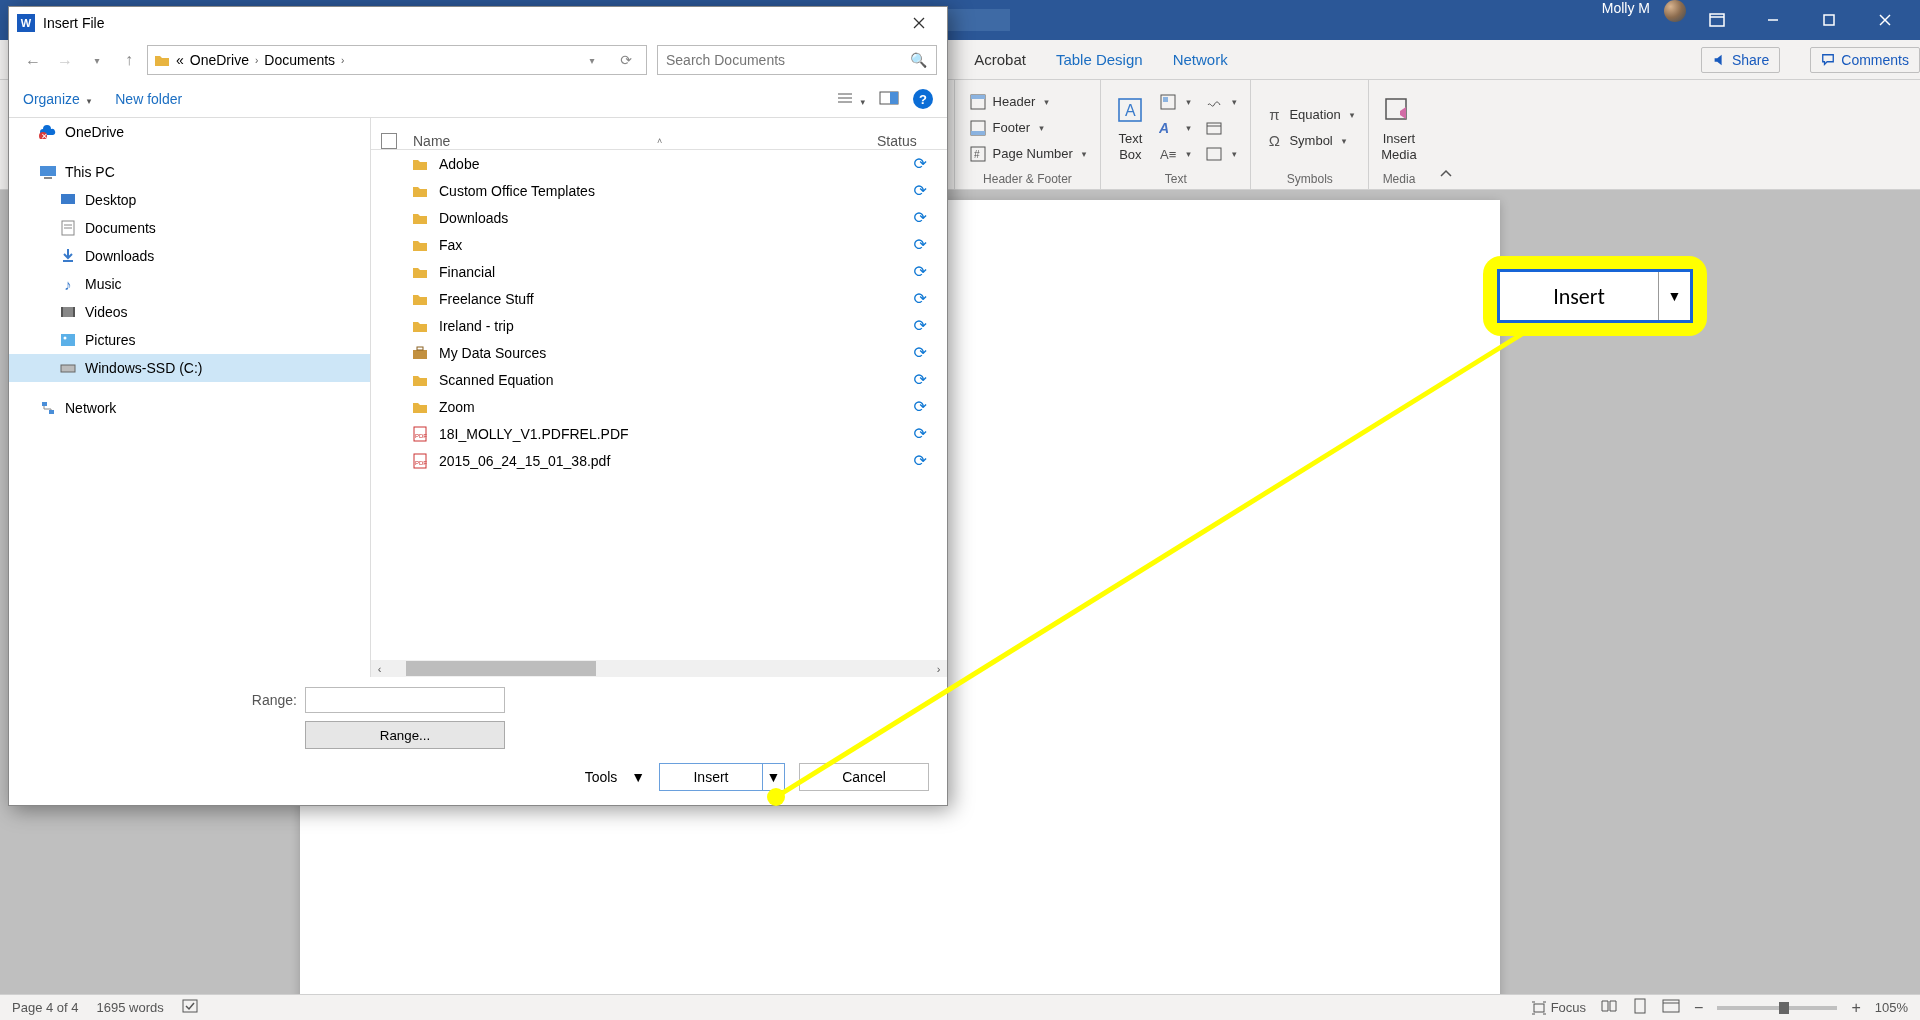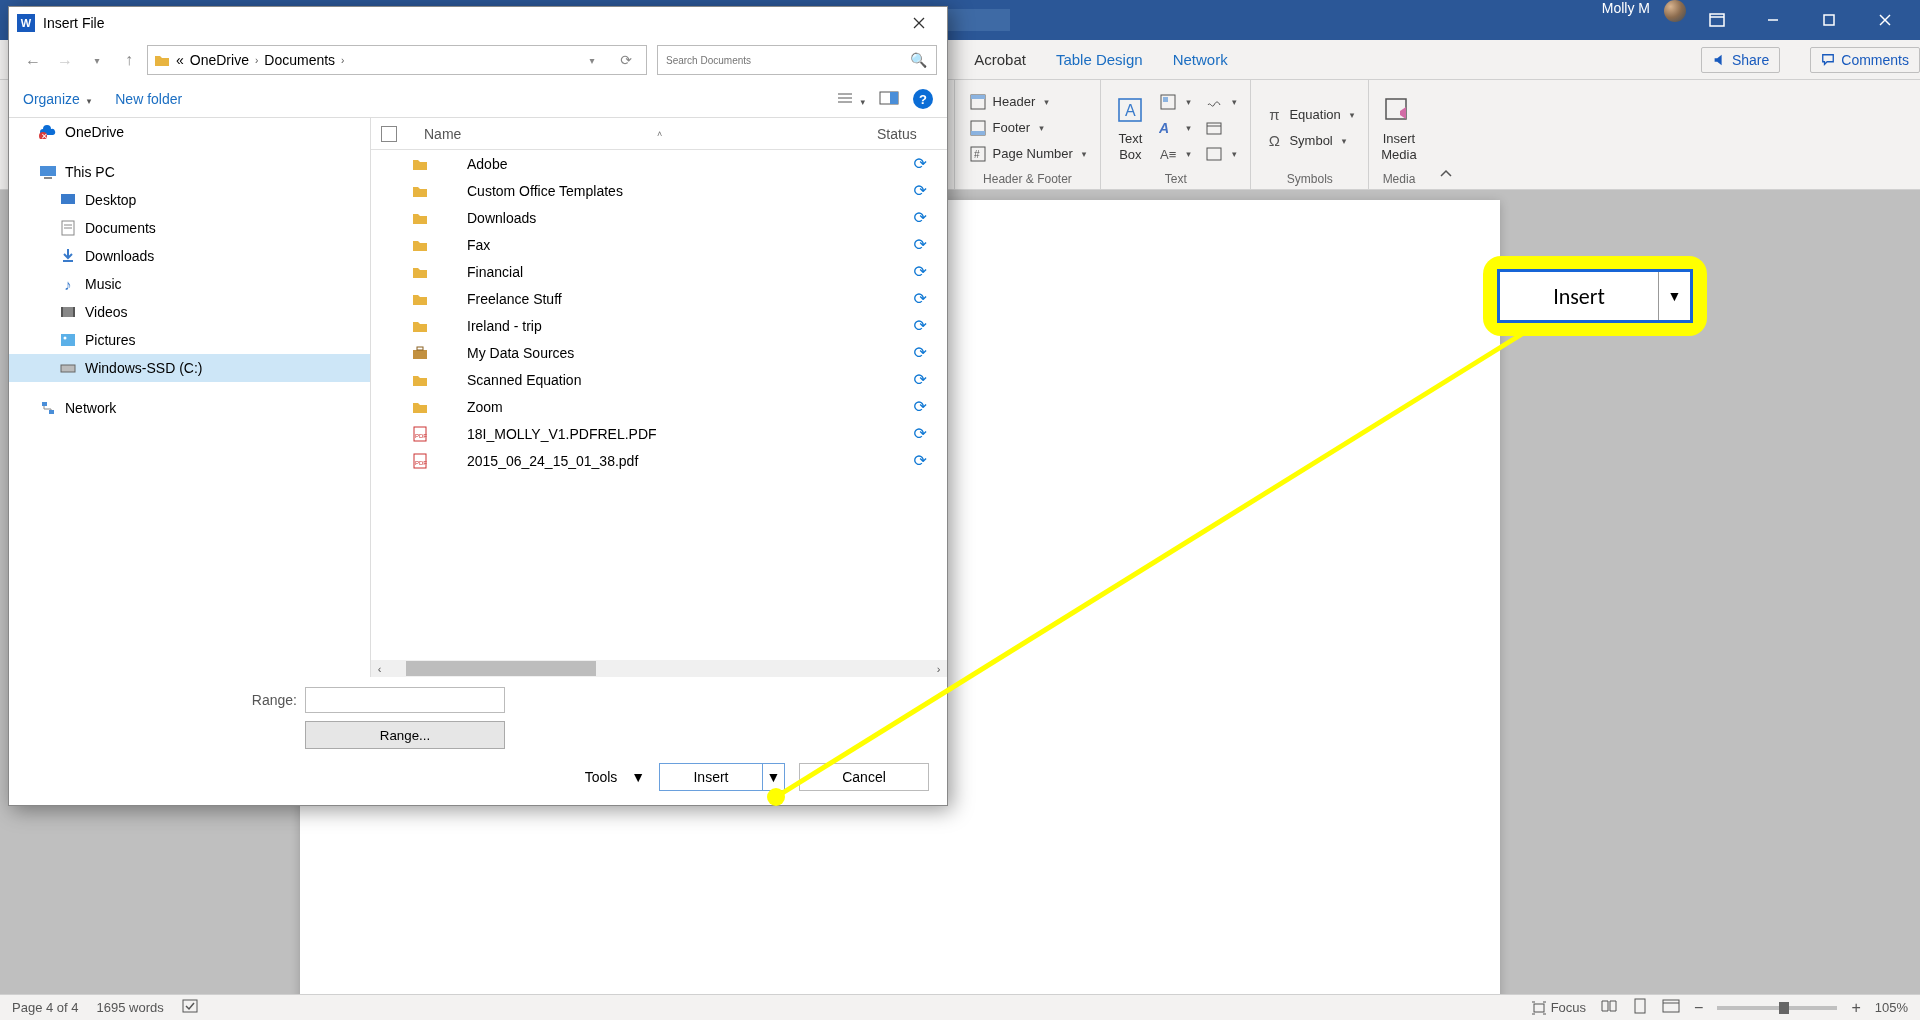--- a/index.html
+++ b/index.html
@@ -48,37 +48,37 @@
 .dialog { position: absolute; top: 6px; left: 8px; width: 940px; height: 800px; background: #fff; border: 1px solid #888; box-shadow: 4px 4px 20px rgba(0,0,0,.4); display: flex; flex-direction: column; }
 .dlg-title { height: 32px; display: flex; align-items: center; padding: 0 8px; font-size: 14px; background:#fff; }
 .dlg-title .word-icon { width: 18px; height: 18px; background: #185abd; color: #fff; font-size: 11px; font-weight: bold; display: flex; align-items: center; justify-content: center; margin-right: 8px;}
 .dlg-title .close { margin-left: auto; width: 40px; height: 28px; display: flex; align-items: center; justify-content: center; cursor: pointer;}
 .dlg-nav { height: 42px; display: flex; align-items: center; padding: 0 10px; gap: 4px; }
 .nav-arrow { width: 28px; height: 28px; display: flex; align-items: center; justify-content: center; color: #888; cursor:pointer;}
 .addr-bar { flex: 1; height: 30px; border: 1px solid #bbb; display: flex; align-items: center; padding: 0 6px; gap: 6px; font-size: 14px; }
 .crumb { cursor: pointer; }
 .crumb-sep { font-size: 10px; color: #555; }
 .search-box { width: 280px; height: 30px; border: 1px solid #bbb; display: flex; align-items: center; padding: 0 8px; font-size: 14px; color: #888; margin-left: 6px;}
-.search-box input { border: none; outline: none; flex: 1; font-size: 10px; }
+.search-box input { border: none; outline: none; flex: 1; font-size: 14px; }
 .dlg-toolbar { height: 36px; display: flex; align-items: center; padding: 0 14px; gap: 24px; font-size: 14px; color: #1b6ec2; }
 .dlg-toolbar .right { margin-left: auto; display: flex; align-items: center; gap: 14px; color: #555;}
 .help-circle { width: 20px; height: 20px; border-radius: 50%; background: #0b6dd6; color: #fff; display: flex; align-items: center; justify-content: center; font-size: 13px; font-weight: bold;}
 .dlg-body { flex: 1; display: flex; border-top: 1px solid #ddd; overflow: hidden; }
 .dlg-sidebar { width: 362px; border-right: 1px solid #ddd; overflow-y: auto; position: relative; font-size: 14px;}
 .tree-item { display: flex; align-items: center; gap: 8px; padding: 5px 10px 5px 30px; cursor: pointer; }
 .tree-item.lvl2 { padding-left: 50px; }
 .tree-item.selected { background: #cde6f7; }
 .tree-item .ti-icon { width: 18px; height: 18px; display:flex; align-items:center; justify-content:center;}
 .dlg-files { flex: 1; display: flex; flex-direction: column; }
-.file-header { height: 32px; display: flex; align-items: center; border-bottom: 1px solid #e0e0e0; font-size: 14px; color: #555; padding: 0 10px; gap: 27px;}
+.file-header { height: 32px; display: flex; align-items: flex-end; border-bottom: 1px solid #e0e0e0; font-size: 14px; color: #555; padding: 0 10px; gap: 16px;}
 .file-header .name-col { flex: 1; display:flex; align-items:center; gap:8px;}
 .file-list { flex: 1; overflow-y: auto; position: relative; }
 .file-row { display: flex; align-items: center; padding: 4px 20px 4px 40px; font-size: 14px; gap: 10px;}
 .file-row .fi { width: 18px; height: 18px; display:flex; align-items:center; justify-content:center;}
-.file-row .fname { flex: 1; margin-left: 28px; }
+.file-row .fname { flex: 1; }
 .sync-icon { color: #1078d4; font-size: 16px; }
 .hscroll { height: 17px; background: #f0f0f0; display: flex; align-items: center; }
 .hscroll .htrack { flex:1; height:17px; background:#f0f0f0; position:relative;}
 .hscroll .hbar { position:absolute; left:18px; width:190px; height:15px; top:1px; background:#bdbdbd;}
 .hscroll .harrow{width:17px;height:17px;display:flex;align-items:center;justify-content:center;color:#555;font-size:11px;}
 .dlg-bottom { padding: 10px 18px 14px; font-size: 14px; }
 .range-row { display: flex; align-items: center; gap: 8px; margin-bottom: 8px; }
 .range-row label { width: 270px; text-align: right; color:#555; }
 .range-input { width: 200px; height: 26px; border: 1px solid #bbb; background: #fff; }
 .range-btn { width: 200px; height: 28px; border: 1px solid #aaa; background: #e6e6e6; margin-left: 278px; cursor:pointer;}

